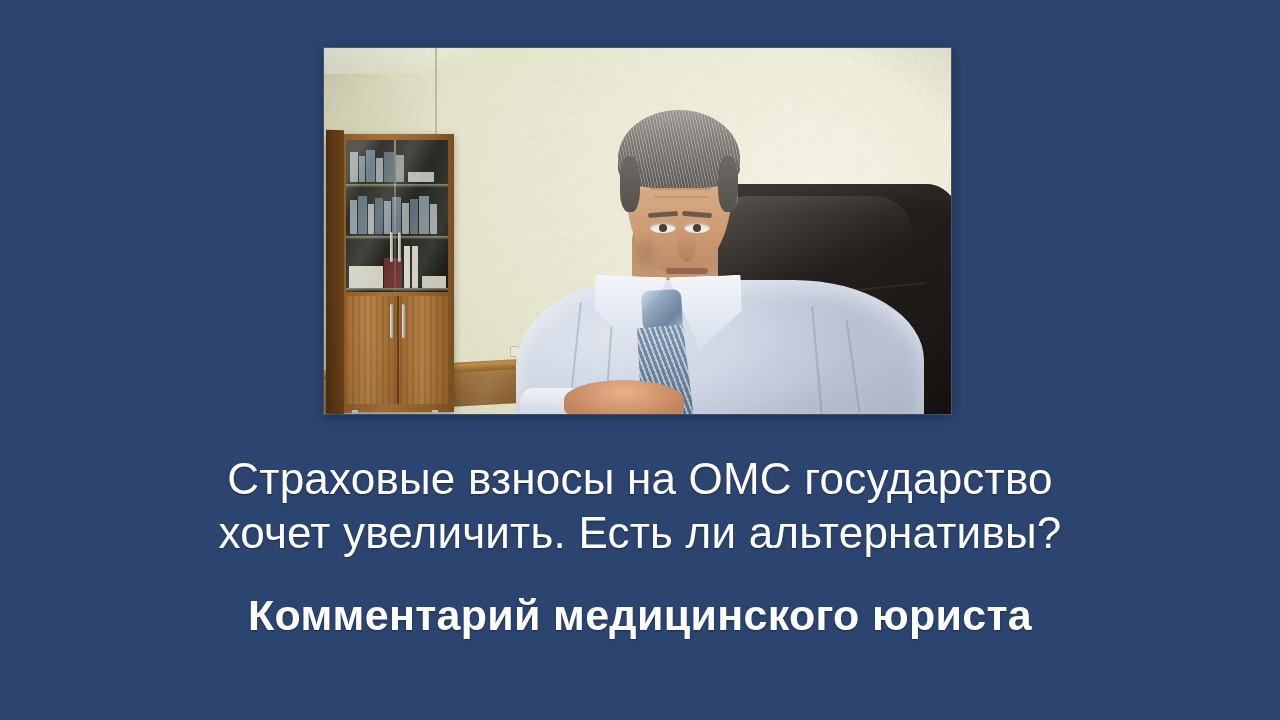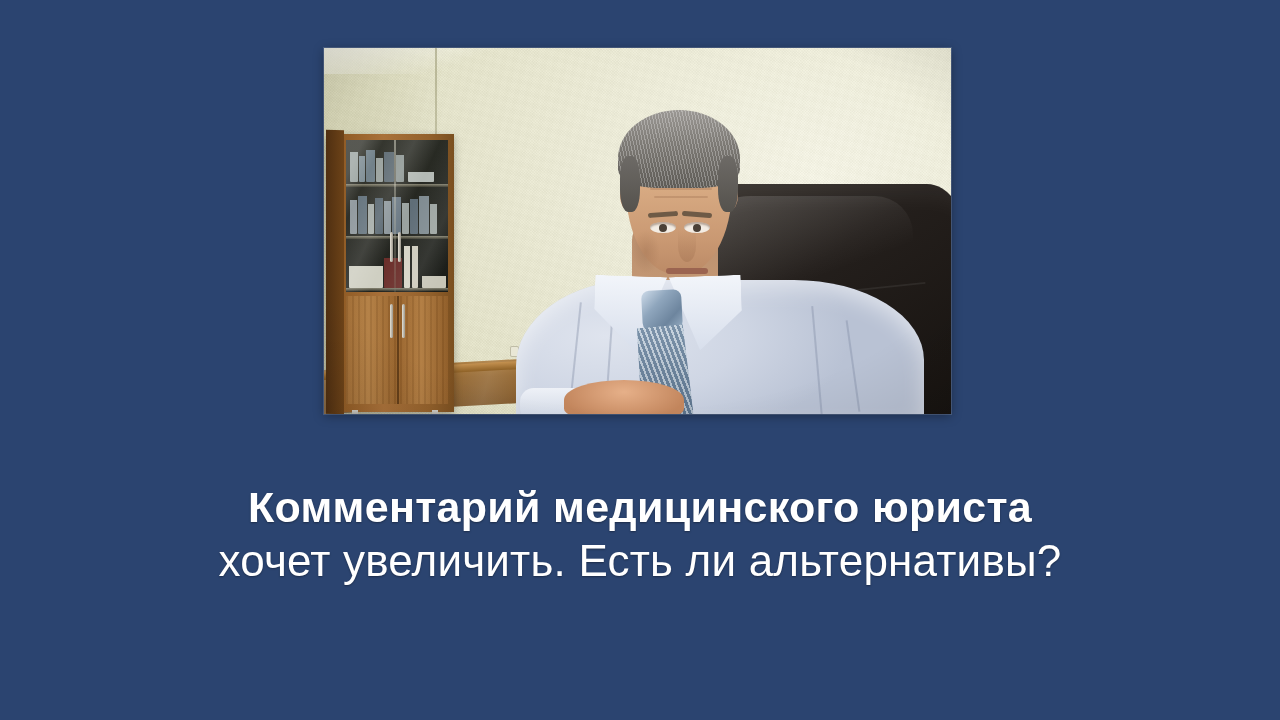--- a/index.html
+++ b/index.html
@@ -384,15 +384,16 @@
       <div class="hair"></div>
       <div class="hair-temple-l"></div>
       <div class="hair-temple-r"></div>
     </div>
   </div>
 
   <div class="photo-vignette"></div>
 </div>
 
 <div id="caption" style="color: rgb(255, 255, 255);">
+  <div class="line regular">Страховые взносы на ОМС государство</div>
+  <div class="line regular">хочет увеличить. Есть ли альтернативы?</div>
   <div class="line bold">Комментарий медицинского юриста</div>
-  <div class="line regular">хочет увеличить. Есть ли альтернативы?</div>
 </div>
 
 </body></html>

